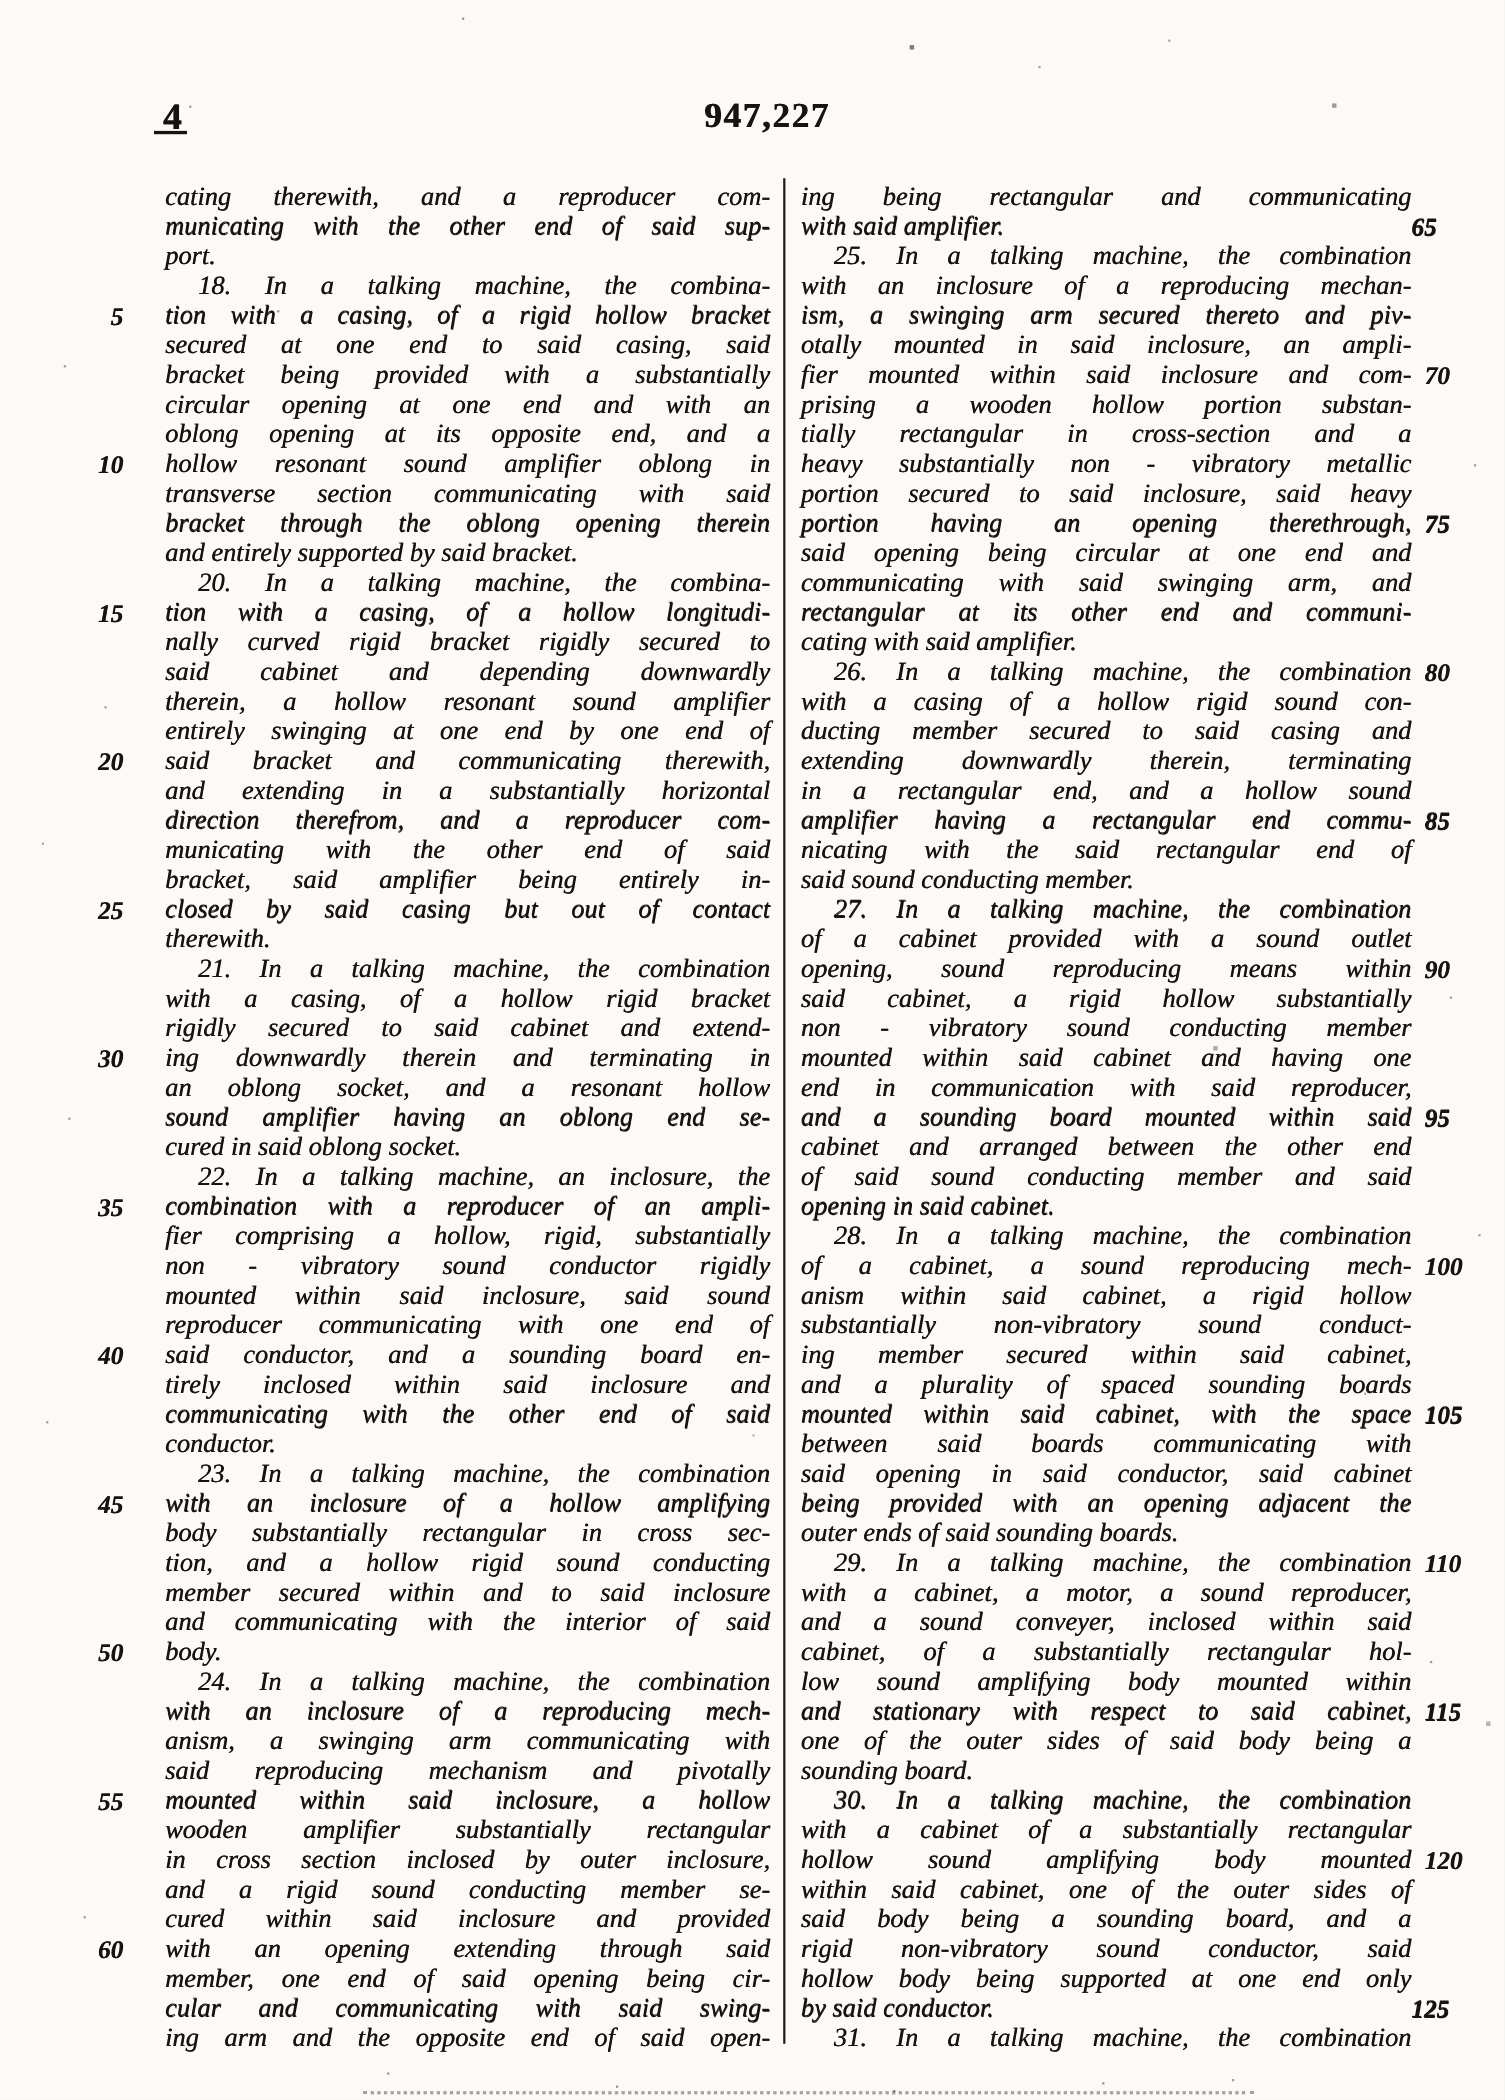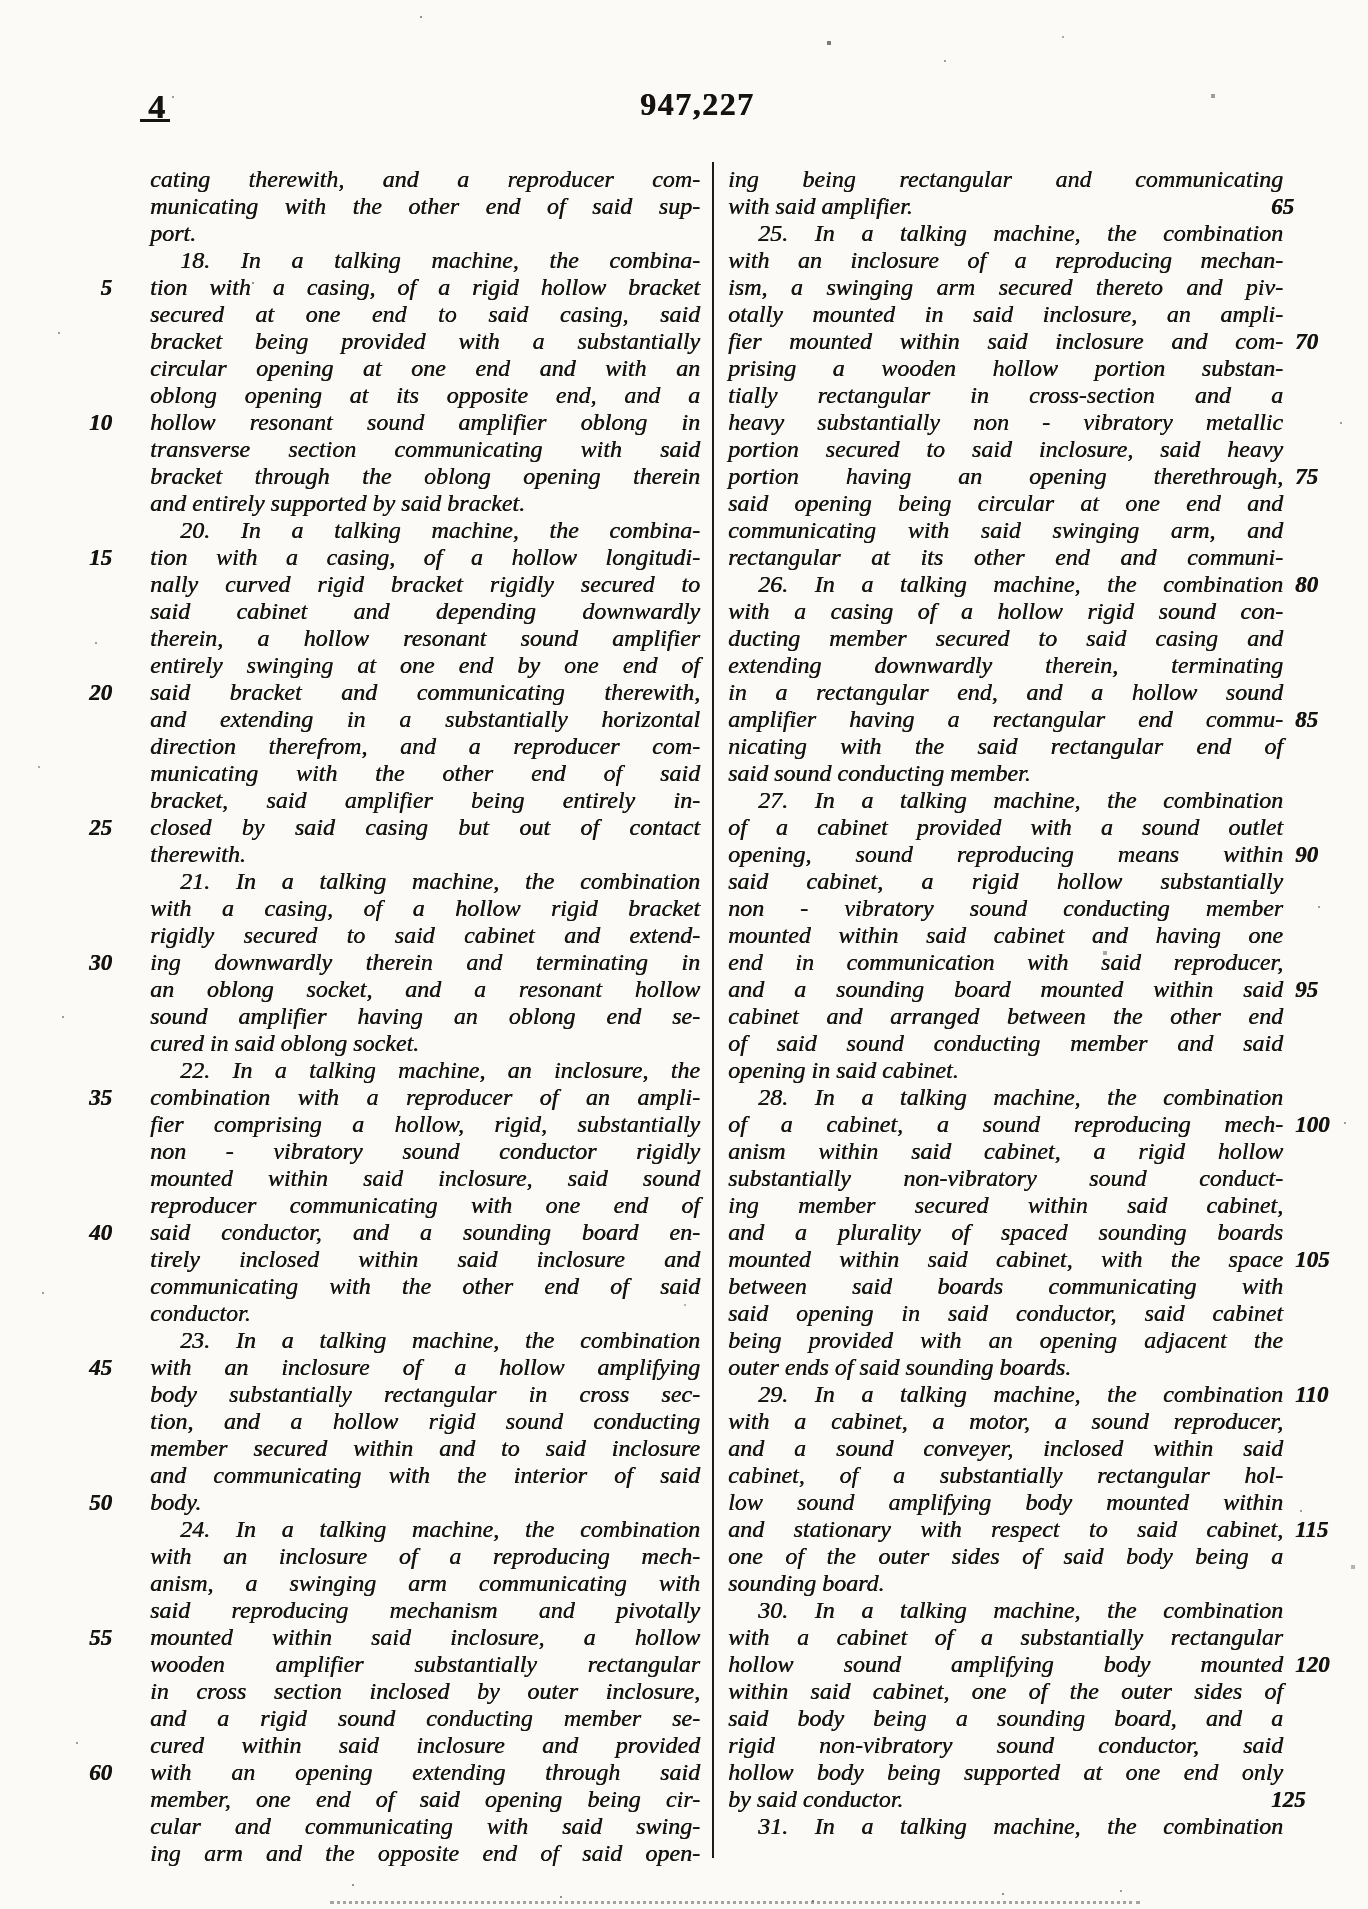--- a/index.html
+++ b/index.html
@@ -78,20 +78,21 @@
     left: -88px;
     width: 50px;
     text-align: right;
     text-align-last: right;
   }
   .column.right .lnum {
     right: -72px;
     width: 60px;
     text-align: left;
     text-align-last: left;
+    margin-left: 12px;
   }
   .column.right .tline.end .lnum { right: auto; left: 543px; }
   
   .divider {
     position: absolute;
     left: 712px;
     top: 162px;
     width: 2px;
     height: 1696px;
     background: #1d1a17;
@@ -223,20 +224,21 @@
       <div class="tline">otally mounted in said inclosure, an ampli-</div>
       <div class="tline">fier mounted within said inclosure and com-<span class="lnum">70</span></div>
       <div class="tline">prising a wooden hollow portion substan-</div>
       <div class="tline">tially rectangular in cross-section and a</div>
       <div class="tline">heavy substantially non - vibratory metallic</div>
       <div class="tline">portion secured to said inclosure, said heavy</div>
       <div class="tline">portion having an opening therethrough,<span class="lnum">75</span></div>
       <div class="tline">said opening being circular at one end and</div>
       <div class="tline">communicating with said swinging arm, and</div>
       <div class="tline">rectangular at its other end and communi-</div>
+      <div class="tline end">cating with said amplifier.</div>
       <div class="tline claim">26. In a talking machine, the combination<span class="lnum">80</span></div>
       <div class="tline">with a casing of a hollow rigid sound con-</div>
       <div class="tline">ducting member secured to said casing and</div>
       <div class="tline">extending downwardly therein, terminating</div>
       <div class="tline">in a rectangular end, and a hollow sound</div>
       <div class="tline">amplifier having a rectangular end commu-<span class="lnum">85</span></div>
       <div class="tline">nicating with the said rectangular end of</div>
       <div class="tline end">said sound conducting member.</div>
       <div class="tline claim">27. In a talking machine, the combination</div>
       <div class="tline">of a cabinet provided with a sound outlet</div>

